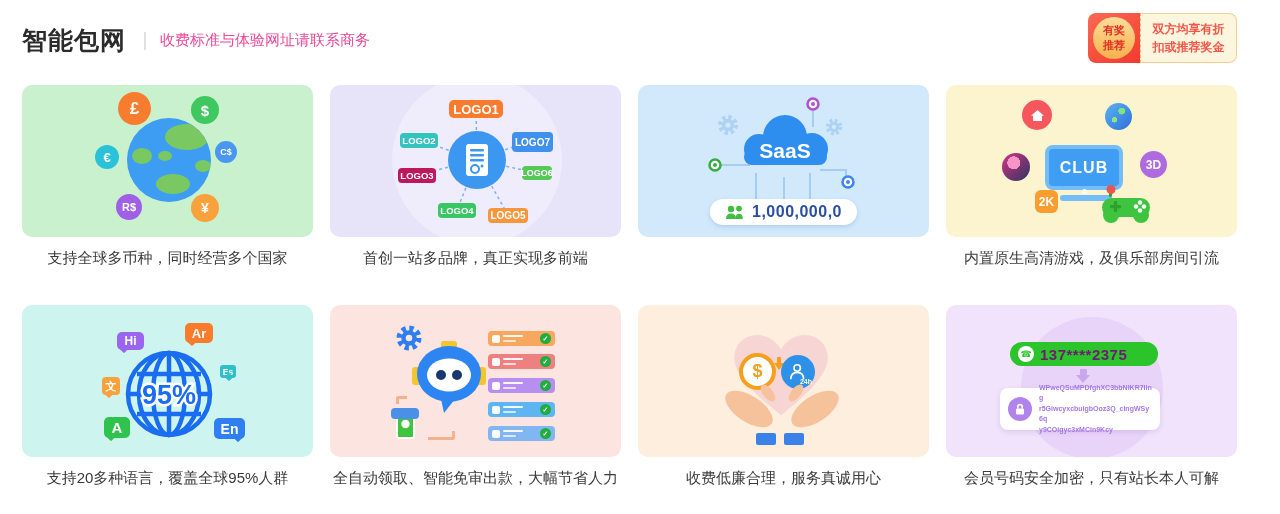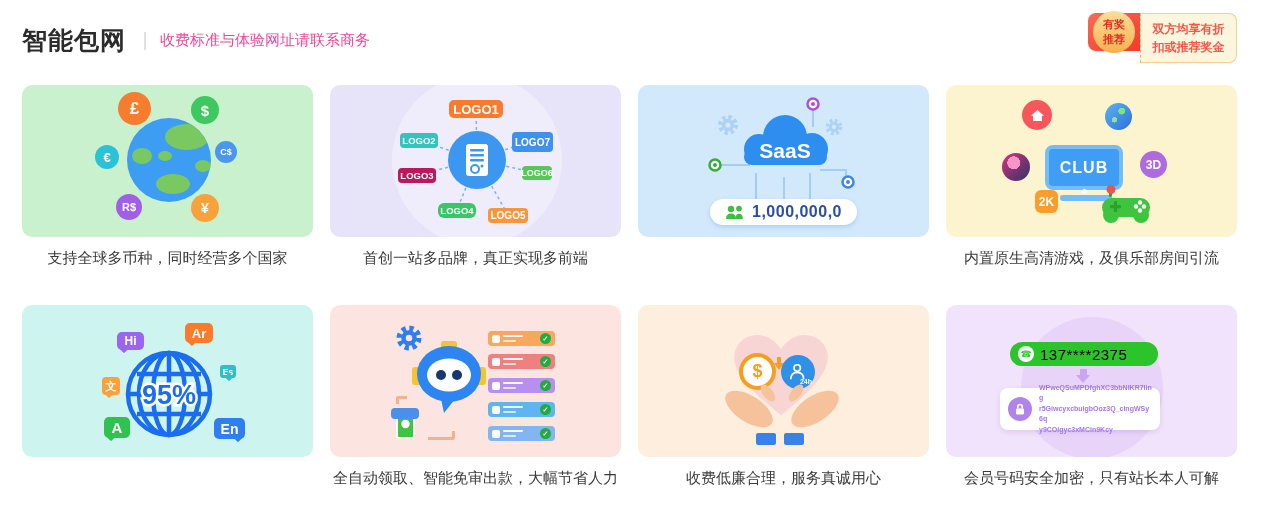--- a/index.html
+++ b/index.html
@@ -5,21 +5,21 @@
   * { margin:0; padding:0; box-sizing:border-box; }
   body { width:1280px; height:514px; background:#fff; font-family:"Liberation Sans", sans-serif; position:relative; overflow:hidden; }
 
   
   .header { display:flex; align-items:center; padding:24px 22px 0; }
   .title { font-size:25px; font-weight:bold; color:#2b2b2b; letter-spacing:1px; }
   .hdr-divider { width:2px; height:18px; background:#e0e0e0; margin:0 14px 0 18px; }
   .subtitle { font-size:15px; color:#ec4899; }
 
   .promo { position:absolute; right:43px; top:13px; display:flex; height:50px; cursor:pointer; }
-  .stamp { width:52px; height:38px; background:linear-gradient(145deg,#fb6a52,#f23a2e); border-radius:8px 0 0 8px; display:flex; align-items:center; justify-content:center; }
+  .stamp { width:52px; height:50px; background:linear-gradient(145deg,#fb6a52,#f23a2e); border-radius:8px 0 0 8px; display:flex; align-items:center; justify-content:center; }
   .stamp-circle { width:42px; height:42px; border-radius:50%; background:linear-gradient(180deg,#fcde9a,#f8b04c); color:#e03026; font-size:11px; font-weight:bold; display:flex; flex-direction:column; align-items:center; justify-content:center; line-height:1.35; }
   .ticket { width:97px; height:50px; background:#fdf6df; border:1px solid #f3cf92; border-left:1px dashed #f3b06a; border-radius:0 8px 8px 0; display:flex; flex-direction:column; align-items:center; justify-content:center; color:#f4574a; font-size:12px; font-weight:bold; line-height:1.5; }
 
   
   .grid { position:absolute; left:22px; top:85px; display:grid; grid-template-columns:repeat(4,291px); column-gap:17px; row-gap:37px; }
   .card { width:291px; }
   .art { position:relative; width:291px; height:152px; border-radius:10px; overflow:hidden; }
   .caption { margin-top:12px; text-align:center; font-size:15px; color:#3a3a3a; }
   .abs { position:absolute; }
   .flexc { display:flex; align-items:center; justify-content:center; }
@@ -34,21 +34,21 @@
   .c1-brl { left:94px; top:109px; width:26px; height:26px; background:#a15fe8; font-size:11px; }
   .c1-yen { left:169px; top:109px; width:28px; height:28px; background:#f9a13b; font-size:14px; }
 
   
   .art2 { background:#e7e4f9; }
   .halo2 { left:62px; top:-10px; width:170px; height:170px; border-radius:50%; background:rgba(245,242,255,.55); }
   .pill { position:absolute; color:#fff; font-weight:bold; border-radius:4px; display:flex; align-items:center; justify-content:center; }
   .p1 { left:119px; top:15px; width:54px; height:18px; background:#f97b2b; font-size:13px; border-radius:5px; }
   .p2 { left:70px;  top:48px; width:38px; height:15px; background:#35c3c0; font-size:9.5px; }
   .p3 { left:68px;  top:83px; width:38px; height:15px; background:#be185d; font-size:9.5px; }
-  .p4 { left:108px; top:118px; width:38px; height:15px; background:#38c764; font-size:9.5px;border-radius:6px; }
+  .p4 { left:108px; top:118px; width:38px; height:15px; background:#38c764; font-size:9.5px; }
   .p5 { left:158px; top:123px; width:40px; height:15px; background:#f9963c; font-size:10px; }
   .p6 { left:192px; top:81px; width:30px; height:14px; background:#55c858; font-size:9px; }
   .p7 { left:182px; top:47px; width:41px; height:20px; background:#4090ee; font-size:10px; }
   .hub { left:118px; top:46px; width:58px; height:58px; border-radius:50%; background:#3b97f0; }
 
   
   .art3 { background:#d2e9fb;padding-left:15px; }
   .counter { left:72px; top:114px; width:147px; height:26px; background:#fff; border-radius:13px; display:flex; align-items:center; justify-content:center; gap:5px; box-shadow:0 2px 4px rgba(70,130,200,.25); }
   .counter-num { font-size:16px; font-weight:bold; color:#2a4fa0; letter-spacing:.5px; }
 
@@ -101,21 +101,21 @@
   .coin-arrow { left:136px; top:58px; width:0; height:0; border:5px solid transparent; border-top:7px solid #f59f1c; }
   .coin-arrow-shaft { left:139px; top:52px; width:4px; height:8px; background:#f59f1c; border-radius:1px; }
   .svc { left:143px; top:50px; width:34px; height:34px; border-radius:50%; background:#2f90e8; }
   .svc span { position:absolute; right:3px; bottom:4px; color:#fff; font-size:7px; font-weight:bold; }
 
   
   .art8 { background:#f1e3fb; }
   .halo8 { left:75px; top:12px; width:142px; height:142px; border-radius:50%; background:#e8d4f8; }
   .phone-pill { left:64px; top:37px; width:148px; height:24px; border-radius:12px; background:#2bc42b; display:flex; align-items:center; gap:6px; padding-left:8px; }
   .phone-ic { width:16px; height:16px; border-radius:50%; background:#fff; color:#2bc42b; font-size:9px; display:flex; align-items:center; justify-content:center; }
-  .phone-num { color:#000000; font-size:15px; font-weight:normal; letter-spacing:.5px; }
+  .phone-num { color:#701a75; font-size:15px; font-weight:bold; letter-spacing:.5px; }
   .dn-shaft { left:134px; top:64px; width:7px; height:7px; background:#c9a6ee; border-radius:1px; }
   .dn-head { left:130px; top:70px; width:0; height:0; border:7px solid transparent; border-top:8px solid #c9a6ee; }
   .cipher { left:54px; top:83px; width:160px; height:42px; background:#fff; border-radius:8px; display:flex; align-items:center; gap:7px; padding:0 8px; box-shadow:0 2px 5px rgba(140,90,200,.2); }
   .lock { width:24px; height:24px; border-radius:50%; background:#b183ec; flex:none; display:flex; align-items:center; justify-content:center; }
   .cipher-text { font-size:7px; font-weight:bold; color:#a577e8; line-height:1.5; word-break:break-all; }
 </style>
 </head>
 <body>
 
 <div class="header">
@@ -299,20 +299,21 @@
         </g>
         <text x="44" y="54" text-anchor="middle" font-size="27" font-weight="bold" fill="#1a6df0" stroke="#ffffff" stroke-width="5" paint-order="stroke" font-family="Liberation Sans, sans-serif">95%</text>
       </svg>
       <div class="bubble b-hi">Hi</div>
       <div class="bubble b-ar">Ar</div>
       <div class="bubble b-es tr">Es</div>
       <div class="bubble b-zh">文</div>
       <div class="bubble b-a">A</div>
       <div class="bubble b-en tr">En</div>
     </div>
+    <div class="caption">支持20多种语言，覆盖全球95%人群</div>
   </div>
 
   <div class="card">
     <div class="art art6">
       <svg class="abs" style="left:64px;top:18px" width="30" height="30" viewBox="0 0 24 24">
         <circle cx="12" cy="12" r="7.5" fill="none" stroke="#2d7ff0" stroke-width="5" stroke-dasharray="3.2 2.7"></circle>
         <circle cx="12" cy="12" r="6.2" fill="#2d7ff0"></circle>
           <circle cx="12" cy="12" r="2.6" fill="#fce5e1"></circle>
       </svg>
       <svg class="abs" style="left:82px;top:36px" width="74" height="74" viewBox="0 0 74 74">

